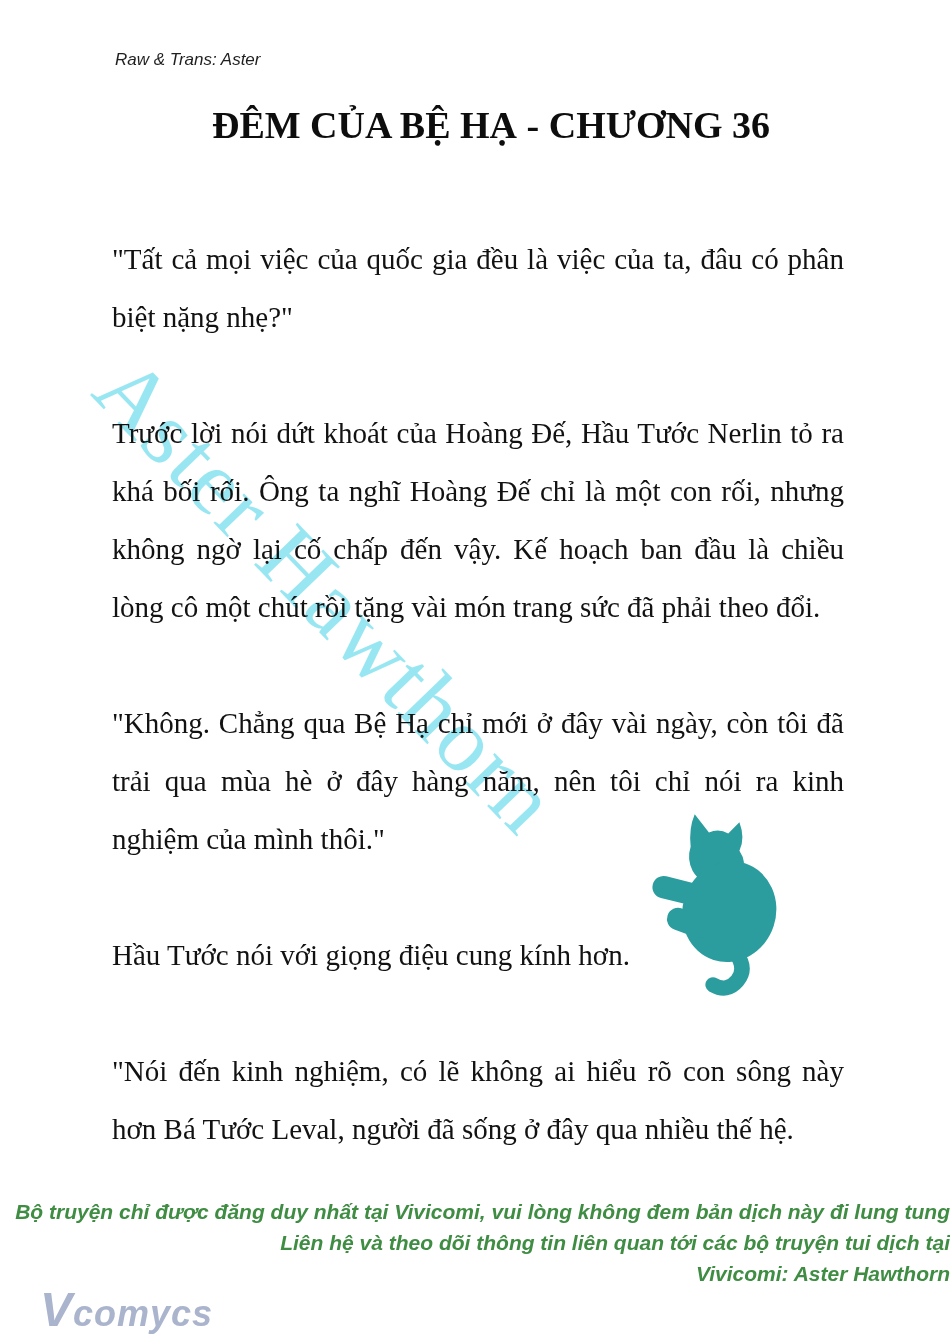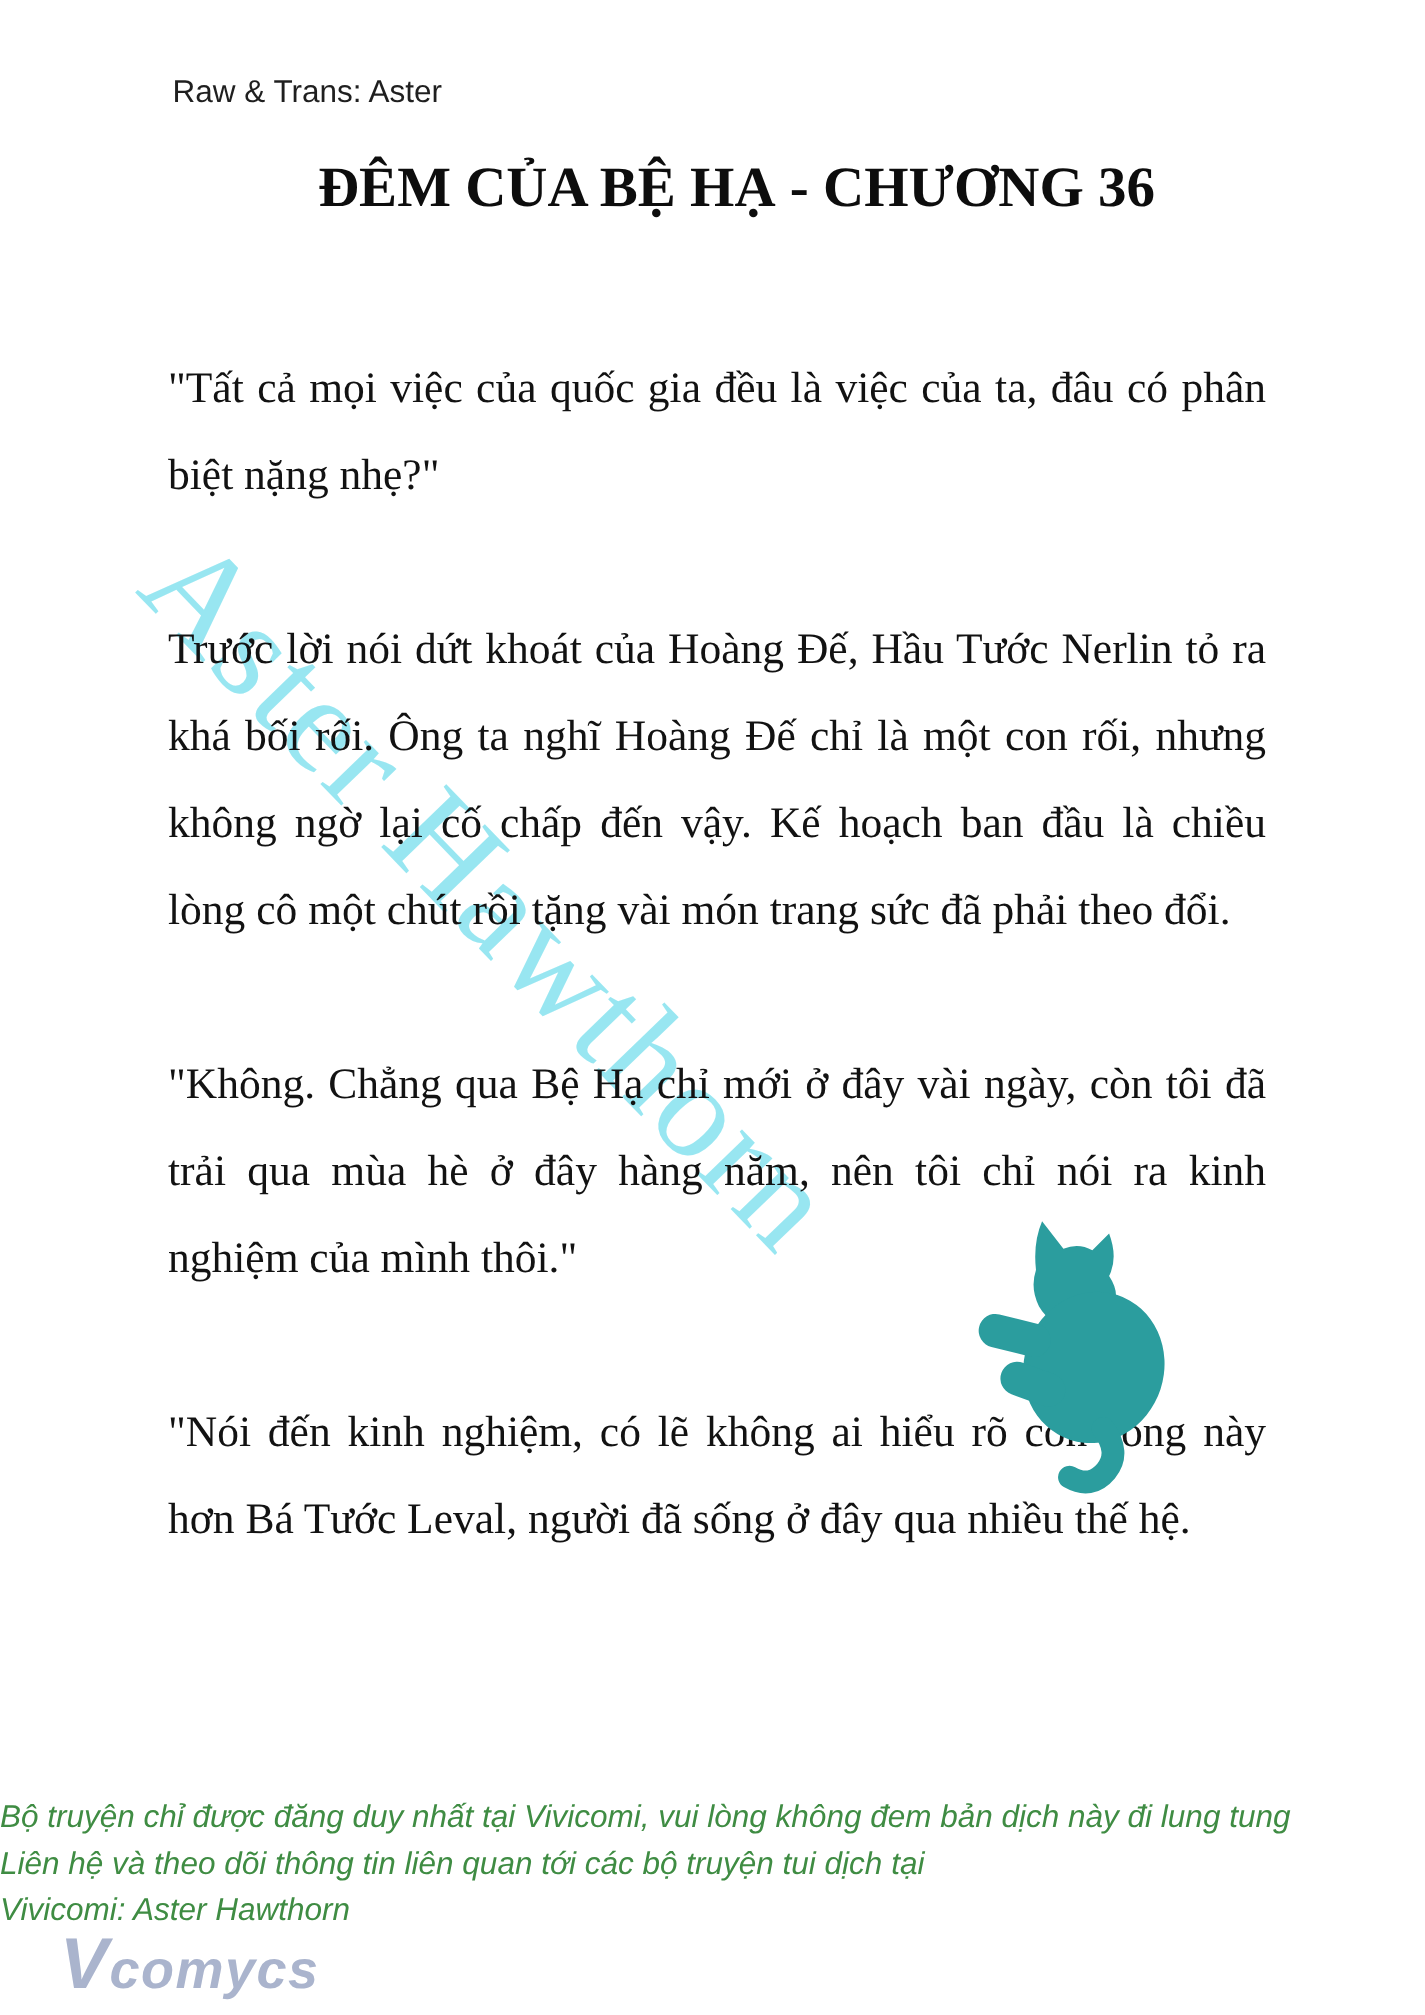--- a/index.html
+++ b/index.html
@@ -9,23 +9,24 @@
     height: 1343px;
     background: #ffffff;
     overflow: hidden;
     font-family: "Liberation Serif", serif;
   }
   .credit {
     position: absolute;
     left: 115px;
     top: 50px;
     font-family: "Liberation Sans", sans-serif;
-    font-size: 21px;
+    font-size: 17px;
     color: #1f1f1f;
     z-index: 3;
+    font-style: italic;
   }
   .title {
     position: absolute;
     left: 0;
     top: 103px;
     width: 100%;
     margin: 0;
     text-align: center;
     font-family: "Liberation Serif", serif;
     font-size: 38px;
@@ -68,23 +69,23 @@
     width: 130px;
     height: 188px;
     z-index: 2;
   }
   .cat svg { width: 100%; height: 100%; display: block; }
   .footer {
     position: absolute;
     left: 0;
     top: 1196px;
     width: 100%;
-    text-align: left;
+    text-align: right;
     font-family: "Liberation Sans", sans-serif;
-    font-weight: normal;
+    font-weight: bold;
     font-style: italic;
     font-size: 21px;
     line-height: 31px;
     z-index: 3;
   }
   .logo {
     position: absolute;
     left: 40px;
     top: 1282px;
     font-family: "Liberation Sans", sans-serif;
@@ -104,20 +105,21 @@
   <div class="credit">Raw &amp; Trans: Aster</div>
 
   <h1 class="title">ĐÊM CỦA BỆ HẠ - CHƯƠNG 36</h1>
 
   <div class="watermark" style="color: rgb(127, 225, 238);">Aster Hawthorn</div>
 
   <div class="content">
     <p>"Tất cả mọi việc của quốc gia đều là việc của ta, đâu có phân biệt nặng nhẹ?"</p>
     <p>Trước lời nói dứt khoát của Hoàng Đế, Hầu Tước Nerlin tỏ ra khá bối rối. Ông ta nghĩ Hoàng Đế chỉ là một con rối, nhưng không ngờ lại cố chấp đến vậy. Kế hoạch ban đầu là chiều lòng cô một chút rồi tặng vài món trang sức đã phải theo đổi.</p>
     <p>"Không. Chẳng qua Bệ Hạ chỉ mới ở đây vài ngày, còn tôi đã trải qua mùa hè ở đây hàng năm, nên tôi chỉ nói ra kinh nghiệm của mình thôi."</p>
+    <p>Hầu Tước nói với giọng điệu cung kính hơn.</p>
     <p>"Nói đến kinh nghiệm, có lẽ không ai hiểu rõ con sông này hơn Bá Tước Leval, người đã sống ở đây qua nhiều thế hệ.</p>
   </div>
 
   <div class="cat" style="color: rgb(43, 157, 158);">
     <svg viewBox="0 0 128 185" xmlns="http://www.w3.org/2000/svg" aria-hidden="true">
       <g fill="currentColor">
         <path d="M46 6 L60 24 Q70 20 79 25 L90 14 Q96 30 90 42 Q98 54 92 64 Q84 76 70 76 Q52 76 44 62 Q38 50 42 38 Q40 20 46 6 Z"></path>
         <ellipse cx="80" cy="102" rx="46" ry="50" transform="rotate(18 80 102)"></ellipse>
         <rect x="4" y="70" width="48" height="22" rx="11" transform="rotate(14 28 81)"></rect>
         <rect x="18" y="102" width="44" height="22" rx="11" transform="rotate(20 40 113)"></rect>

